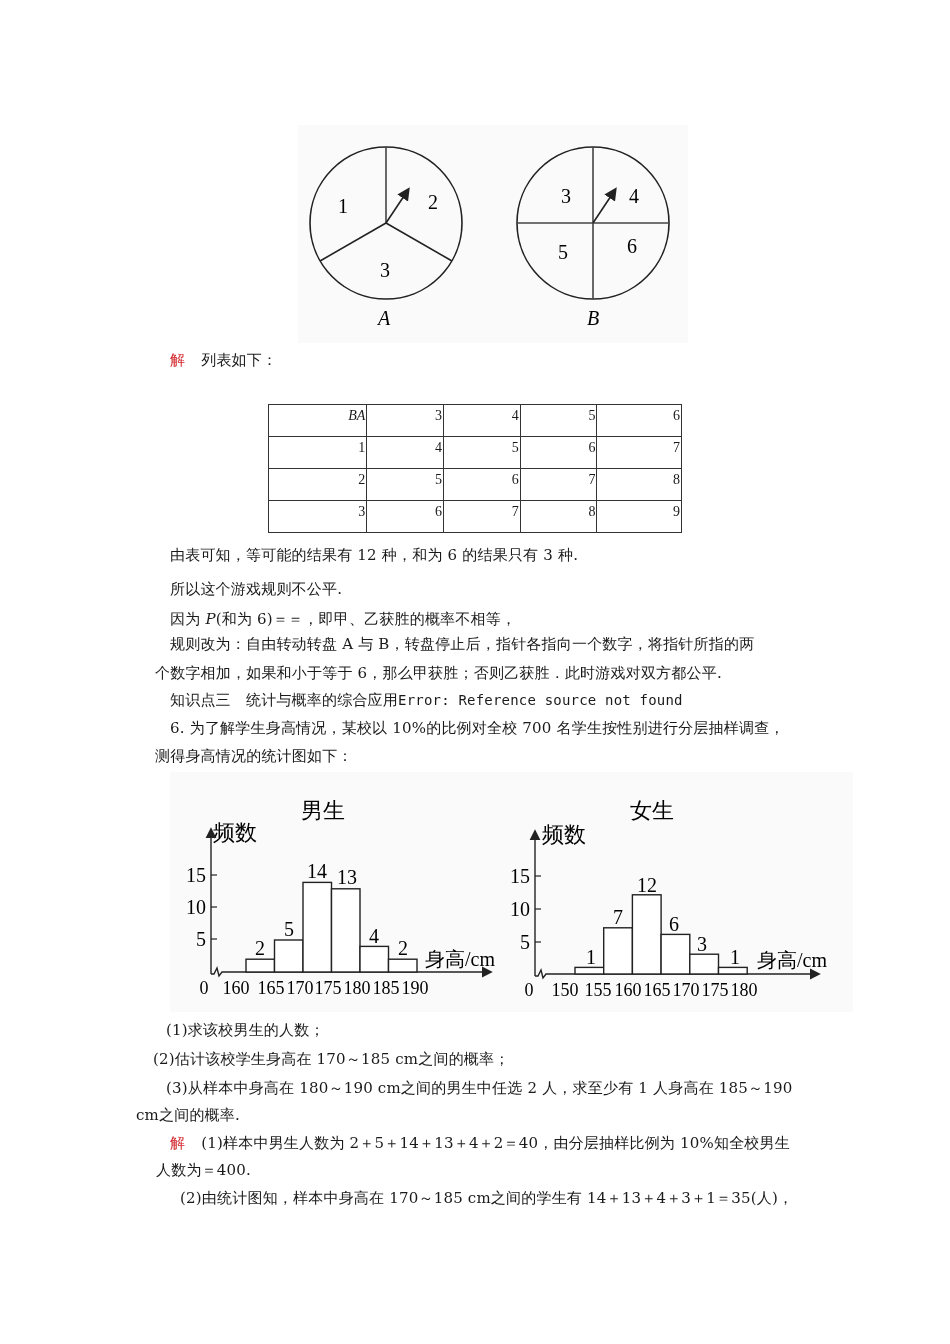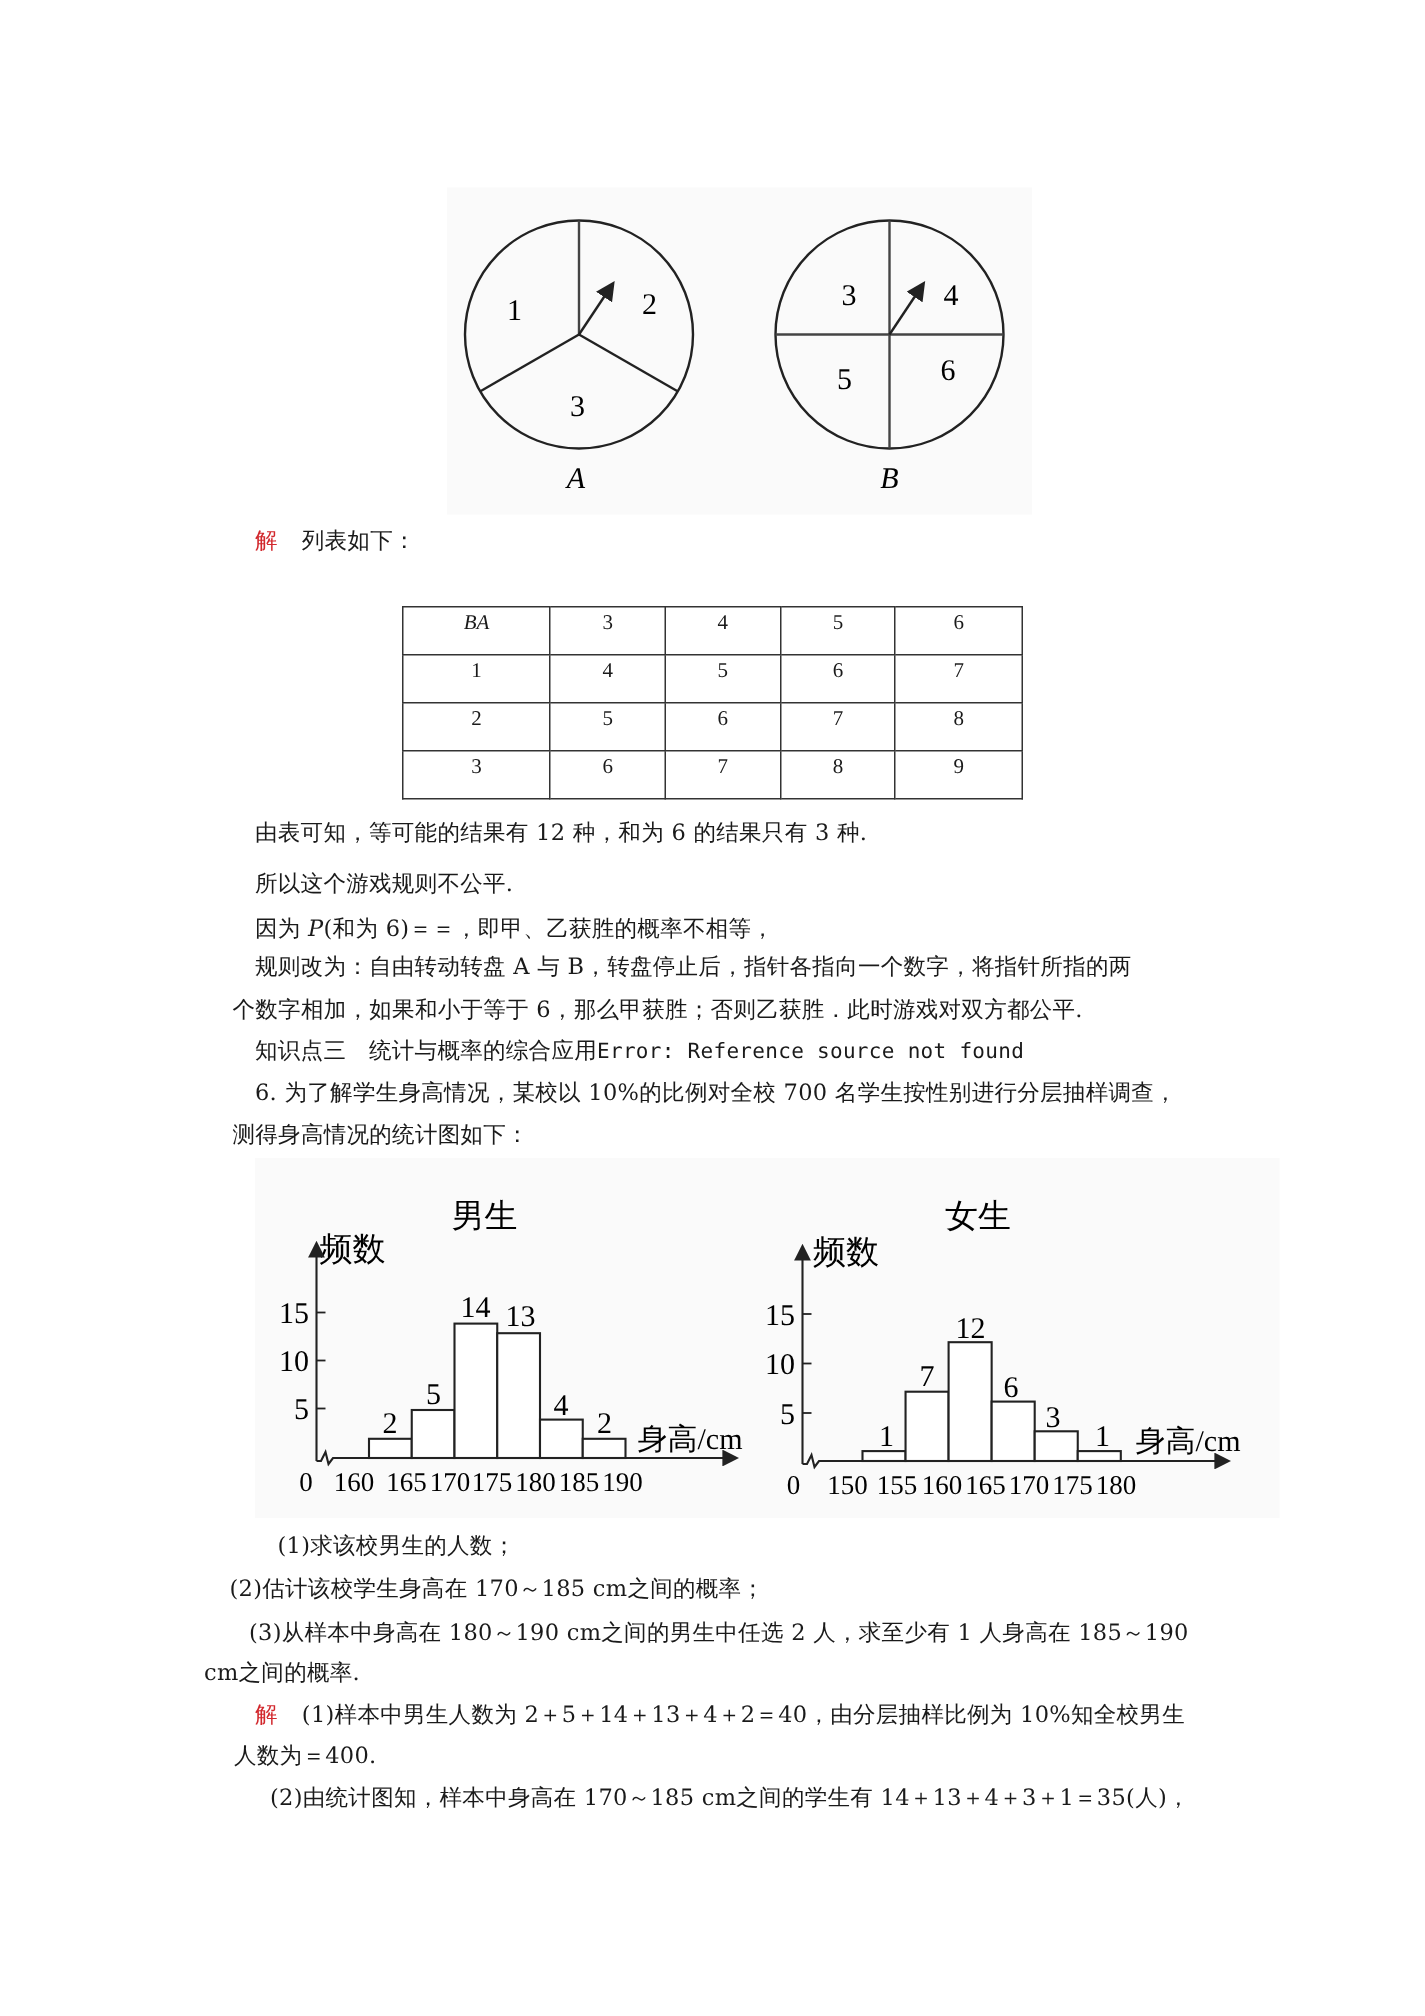--- a/index.html
+++ b/index.html
@@ -3,21 +3,21 @@
   <meta charset="utf-8">
   <style>
     html, body { margin: 0; padding: 0; background: #ffffff; }
     body { width: 950px; height: 1344px; position: relative; overflow: hidden;
            font-family: "DejaVu Serif", "Liberation Serif", serif; color: #1a1a1a; }
     .abs { position: absolute; }
     .line { position: absolute; font-size: 15px; line-height: 20px; white-space: nowrap; letter-spacing: 0.2px; }
     .red { color: #d2282d; }
     .fig-bg { position: absolute; background: #fafafa; }
     table.grid { position: absolute; border-collapse: collapse; font-family: "Liberation Serif", serif; font-size: 14px; }
-    table.grid td { border: 1px solid #333; text-align: center; vertical-align: top; padding-top: 3px; height: 27px; }
+    table.grid td { border: 1px solid #333; text-align: right; vertical-align: top; padding-top: 3px; height: 27px; }
     .mono { font-family: "DejaVu Sans Mono", "Liberation Mono", monospace; font-size: 14px; margin-top: 32px; }
     svg text { font-family: "Liberation Serif", "DejaVu Serif", serif; }
   </style>
 </head>
 <body>
 
 <div class="fig-bg" style="left:298px; top:125px; width:390px; height:218px;"></div>
 <svg class="abs" style="left:298px; top:125px;" width="390" height="218" viewBox="0 0 390 218">
   <defs>
     <marker id="arr" markerWidth="8" markerHeight="8" refX="6" refY="4" orient="auto">
@@ -190,21 +190,21 @@
     <text x="65" y="224">150</text>
     <text x="98" y="224">155</text>
     <text x="128" y="224">160</text>
     <text x="157" y="224">165</text>
     <text x="186" y="224">170</text>
     <text x="215" y="224">175</text>
     <text x="244" y="224">180</text>
   </g>
 </svg>
 
-<div class="line" style="left:166px; top:1020px;margin-left:19px;">(1)求该校男生的人数；</div>
+<div class="line" style="left:166px; top:1020px;">(1)求该校男生的人数；</div>
 <div class="line" style="left:153px; top:1049px;">(2)估计该校学生身高在 170～185 cm之间的概率；</div>
 <div class="line" style="left:166px; top:1078px;">(3)从样本中身高在 180～190 cm之间的男生中任选 2 人，求至少有 1 人身高在 185～190</div>
 <div class="line" style="left:136px; top:1105px;">cm之间的概率.</div>
 
 <div class="line" style="left:170px; top:1133px;">
   <span class="red">解</span><span style="display:inline-block;width:16px;"></span><span>(1)样本中男生人数为 2＋5＋14＋13＋4＋2＝40，由分层抽样比例为 10%知全校男生</span>
 </div>
 <div class="line" style="left:136px; top:1160px;margin-left:20px;">人数为＝400.</div>
 <div class="line" style="left:180px; top:1188px;">(2)由统计图知，样本中身高在 170～185 cm之间的学生有 14＋13＋4＋3＋1＝35(人)，</div>
 

